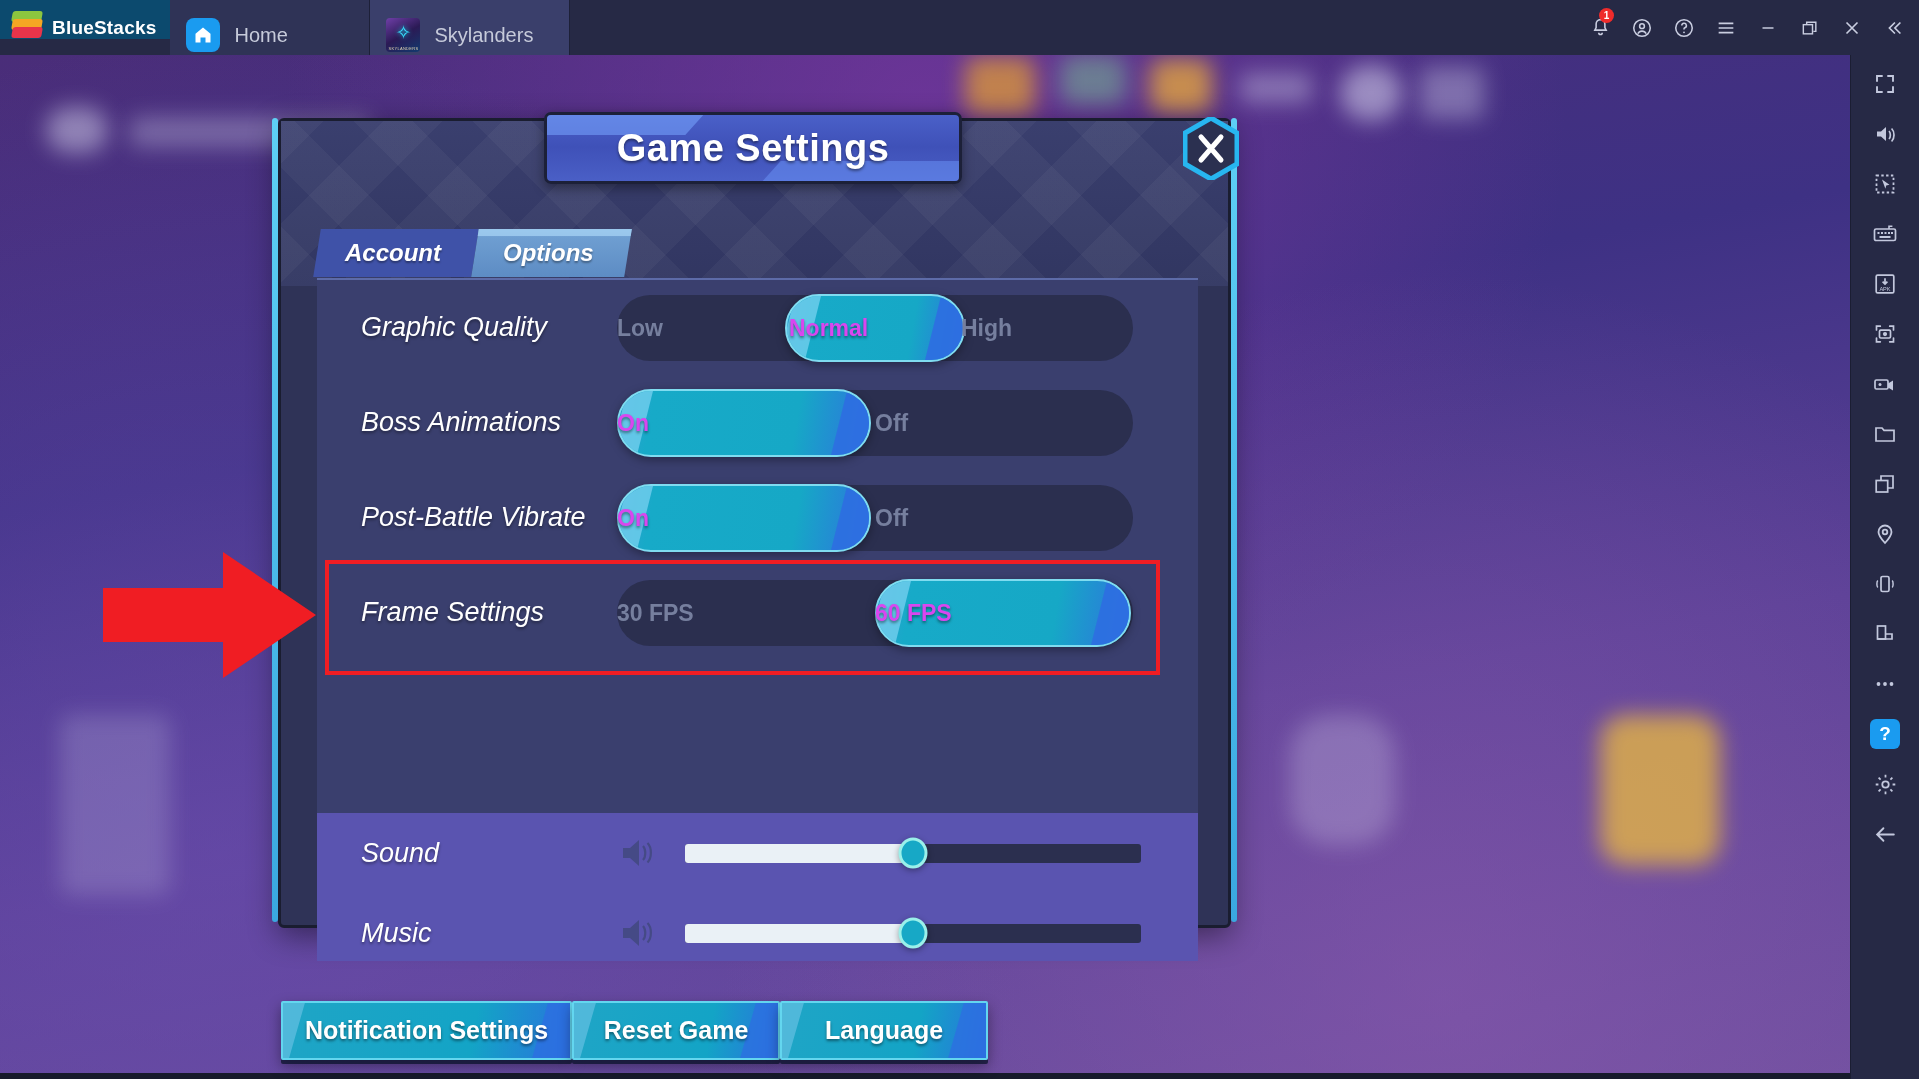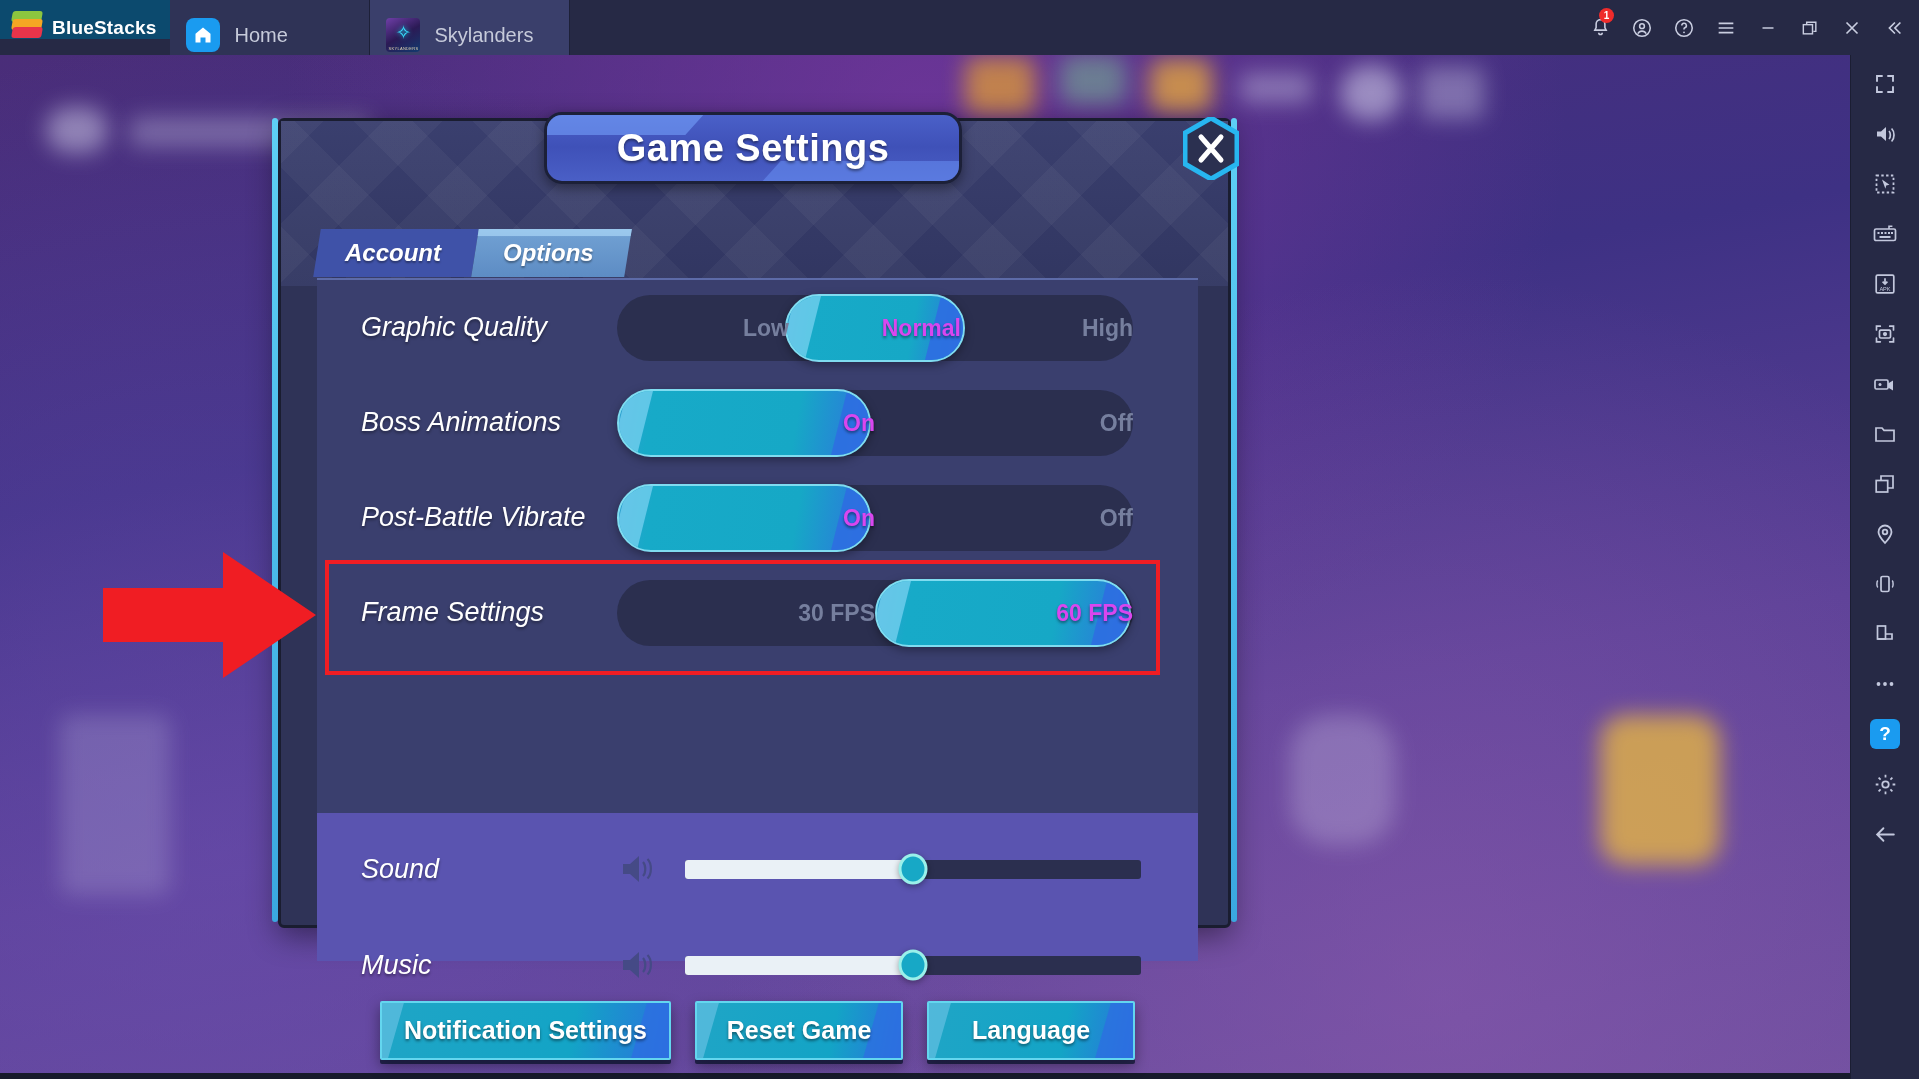--- a/index.html
+++ b/index.html
@@ -109,21 +109,21 @@
     background:
       repeating-linear-gradient(45deg, rgba(255,255,255,.035) 0 42px, rgba(255,255,255,0) 42px 84px),
       repeating-linear-gradient(-45deg, rgba(255,255,255,.035) 0 42px, rgba(255,255,255,0) 42px 84px),
       linear-gradient(180deg,#3a3f6e,#313661);
   }
 
   
   #title-banner {
     position: absolute; left: 544px; top: 57px; width: 418px; height: 72px;
     background: linear-gradient(180deg,#4a60c8 0%, #3f51b8 48%, #4a5fc6 100%);
-    border: 3px solid #1c2038; border-radius: 18px;
+    border: 3px solid #1c2038; border-radius: 7px;
     display:flex; align-items:center; justify-content:center;
     box-shadow: 0 4px 12px rgba(0,0,0,.4);
     overflow: hidden;
     z-index: 8;
   }
   #title-banner .shine-tl {
     position:absolute; left:-10px; top:-6px; width:160px; height:26px;
     background: rgba(120,165,255,.55); transform: skewX(-42deg);
   }
   #title-banner .shine-br {
@@ -175,42 +175,42 @@
     width: 256px; flex: none;
   }
   .seg {
     height: 66px; border-radius: 33px; background:#2b2f4f;
     display:flex; align-items:center; position:relative;
     flex: none;
   }
   .seg.three { width: 516px; }
   .seg.two   { width: 516px; }
   .seg-opt {
-    flex:1; text-align:right; color:#767f9e; font-size:23px; font-weight:bold;
+    flex:1; text-align:left; color:#767f9e; font-size:23px; font-weight:bold;
     z-index:2; cursor:pointer; line-height: 66px;
   }
   .seg-opt.sel { color:#d946ef; text-shadow:0 2px 3px rgba(0,0,0,.45); }
   .knob {
     position:absolute; top:-1px; height:68px; border-radius:34px;
     background: linear-gradient(100deg,#2f9fd0 0%, #17aac8 14%, #16a8c6 70%, #2f72df 100%);
     border: 2px solid #7fdcf0;
     box-shadow: 0 3px 10px rgba(0,0,0,.35);
     overflow:hidden; z-index:1;
   }
   .knob::before {
     content:""; position:absolute; left:0; top:0; width:26px; height:100%;
     background: rgba(120,210,240,.75); transform: skewX(-14deg);
   }
   .knob::after {
     content:""; position:absolute; right:-6px; top:0; width:36px; height:100%;
     background: rgba(45,110,225,.9); transform: skewX(-14deg);
   }
 
   
-  .srow.slider { height: 80px; margin-top: 16px; }
+  .srow.slider { height: 80px; }
   .spk { width:46px; height:40px; flex:none; margin-right: 22px; margin-left: 0px;
          display:flex; align-items:center; }
   .strack {
     position:relative; width:456px; height:19px; background:#2b2f4f; border-radius:3px;
     cursor:pointer;
   }
   .sfill { position:absolute; left:0; top:0; height:19px; background:#eaf1f6; border-radius:3px; }
   .sknob {
     position:absolute; top:50%; transform:translate(-50%,-50%);
     width:29px; height:31px; border-radius:50%;
@@ -225,21 +225,21 @@
   
   #hl-box {
     position:absolute; left:325px; top:505px; width:835px; height:115px;
     border:4px solid #f01d23; z-index: 12; pointer-events:none;
   }
   #red-arrow { position:absolute; left:103px; top:495px; z-index: 12; }
 
   
   #btnrow {
     position:absolute; left:0px; top:880px; width:953px;
-    display:flex; justify-content:center; gap: 24px; z-index: 6;
+    display:flex; justify-content:flex-start; z-index: 6;
   }
   .gbtn {
     height: 59px; padding: 0 22px; min-width: 208px;
     background: linear-gradient(100deg,#1fa5c6 0%, #13a4c6 66%, #2a72dd 100%);
     border: 2px solid #63d6ef;
     box-shadow: 0 4px 0 rgba(12,20,45,.75), 0 6px 14px rgba(0,0,0,.4);
     display:flex; align-items:center; justify-content:center;
     color:#ffffff; font-size:25px; font-weight:bold;
     text-shadow:0 2px 3px rgba(0,0,0,.45);
     cursor:pointer; position:relative; overflow:hidden;

